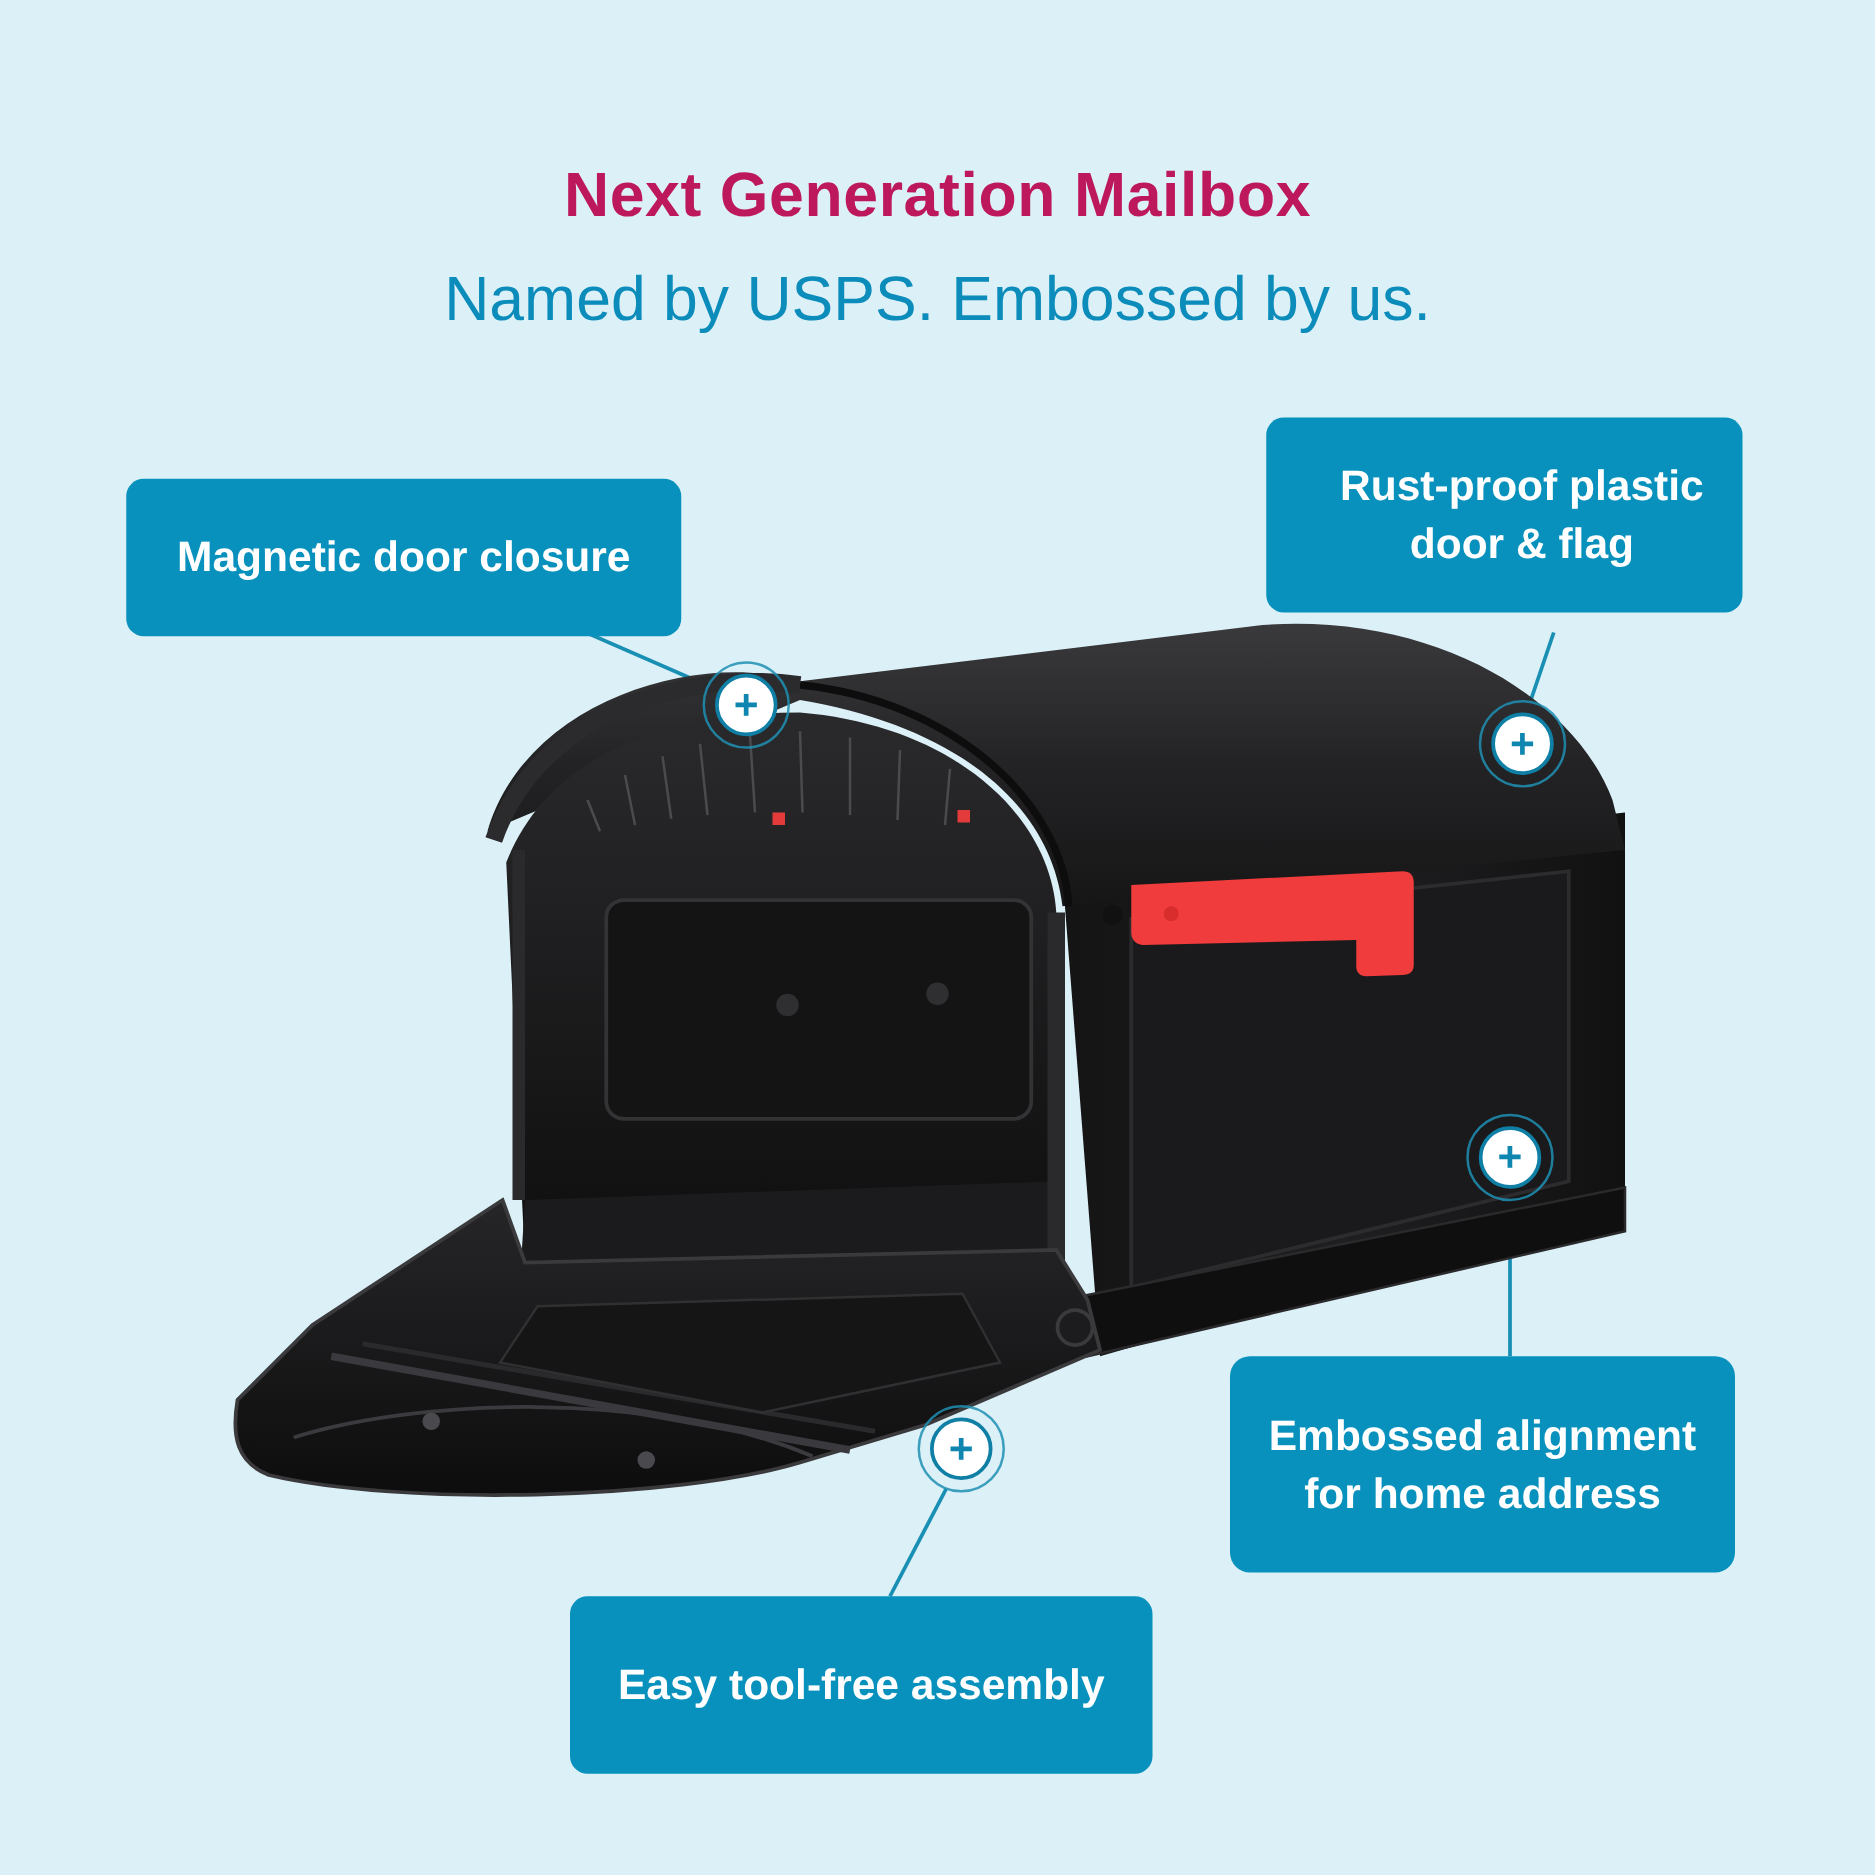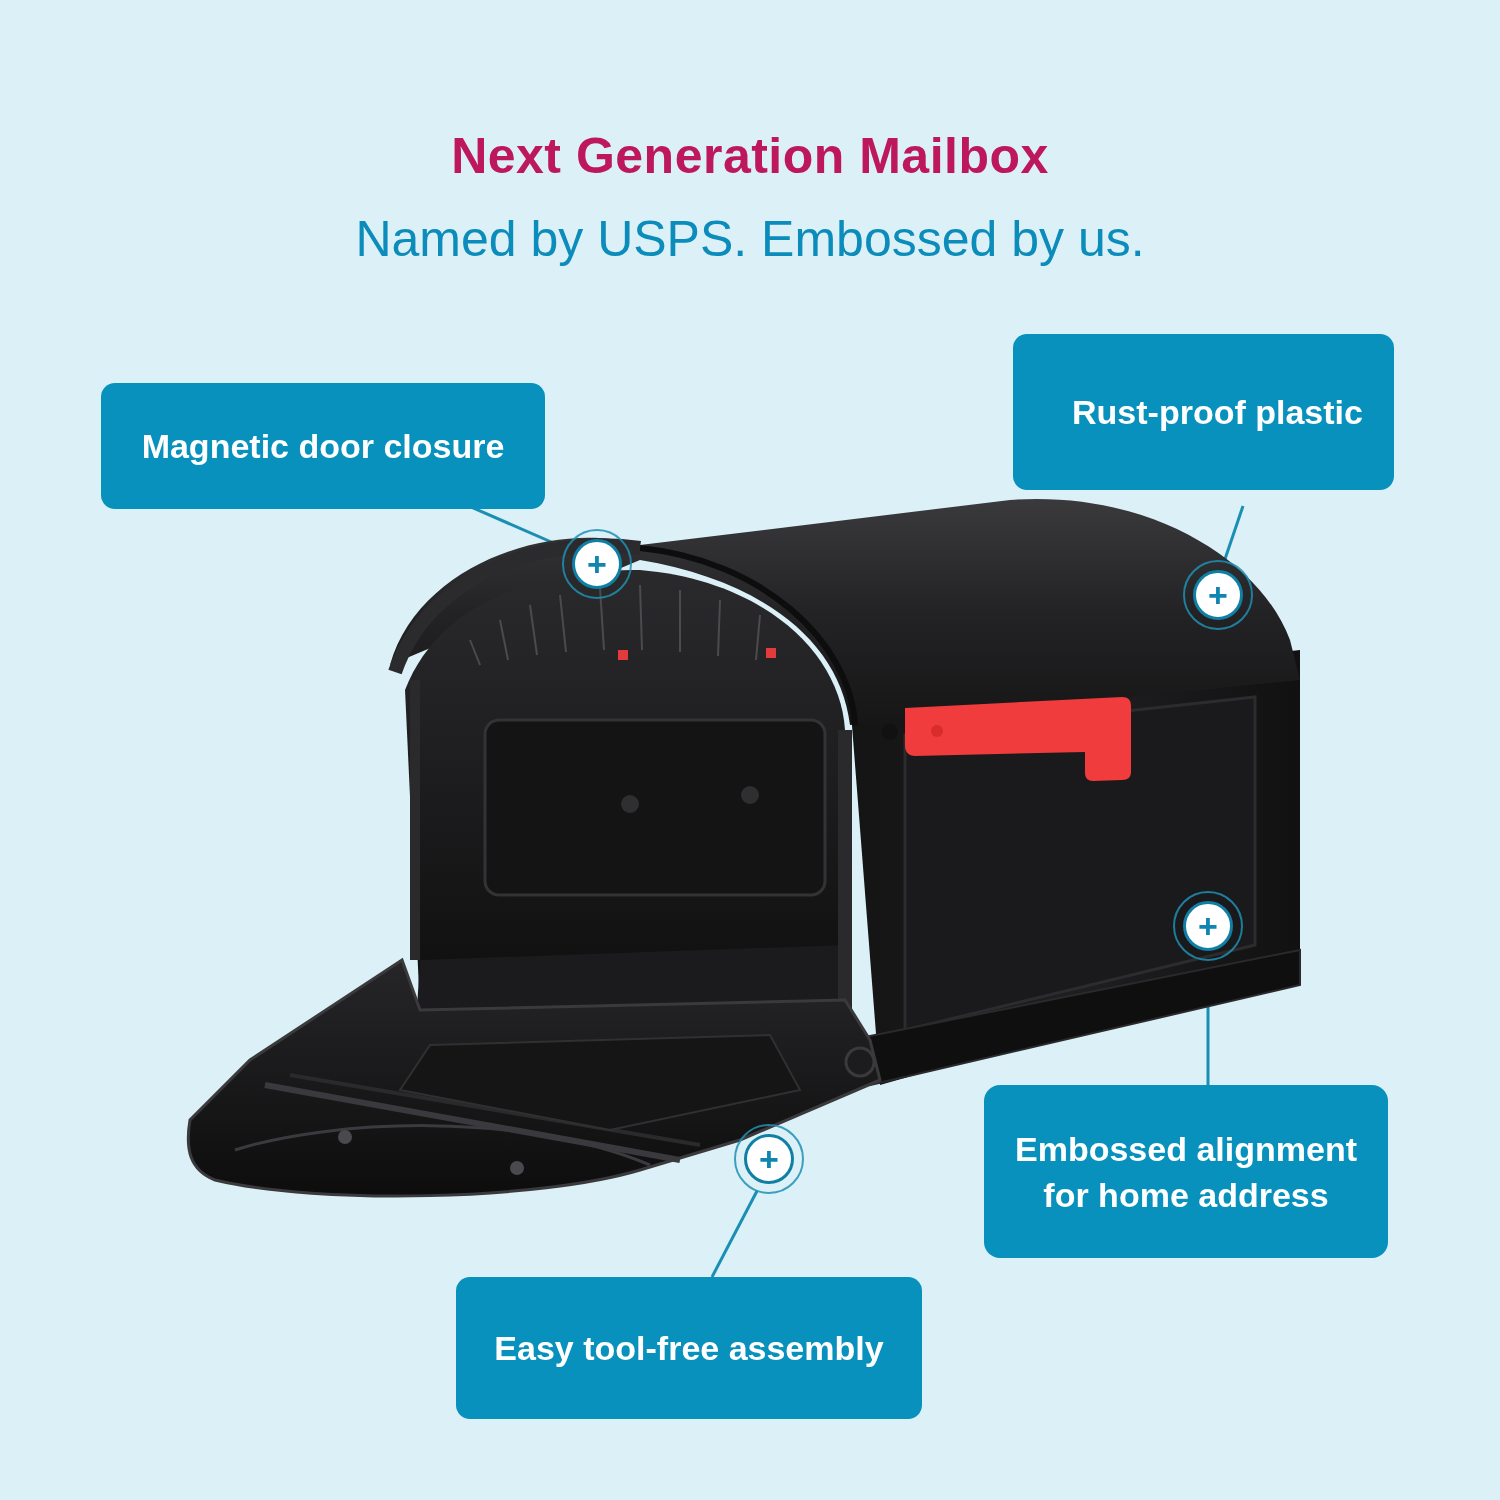--- a/index.html
+++ b/index.html
@@ -169,20 +169,21 @@
   <circle cx="937" cy="731" r="6" fill="#d92d2d"></circle>
 </svg>
 
 <div class="callout c-magnetic">
   <span>Magnetic door closure</span>
 </div>
 
 <div class="callout c-rust">
   <div>
     <span>Rust-proof plastic</span>
+    <span>door &amp; flag</span>
   </div>
 </div>
 
 <div class="callout c-embossed">
   <div>
     <span>Embossed alignment</span>
     <span>for home address</span>
   </div>
 </div>
 

